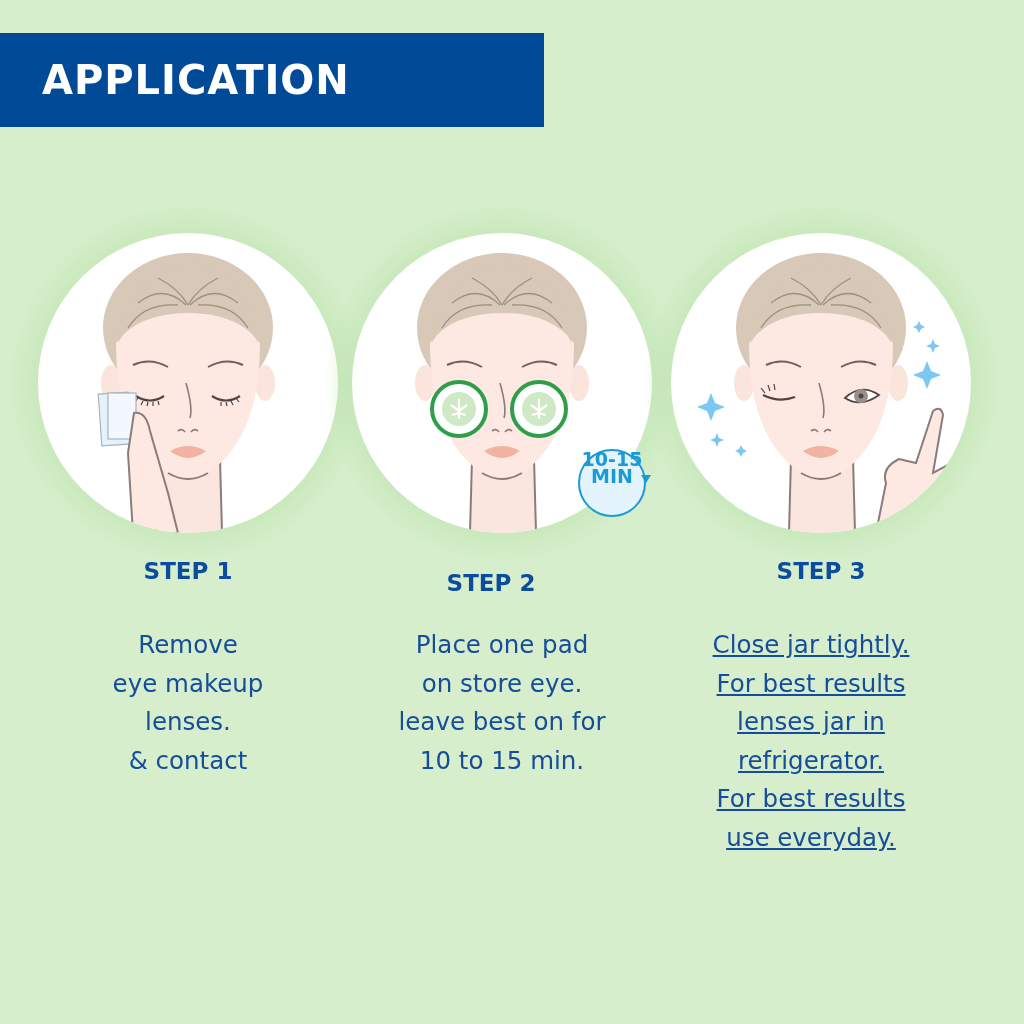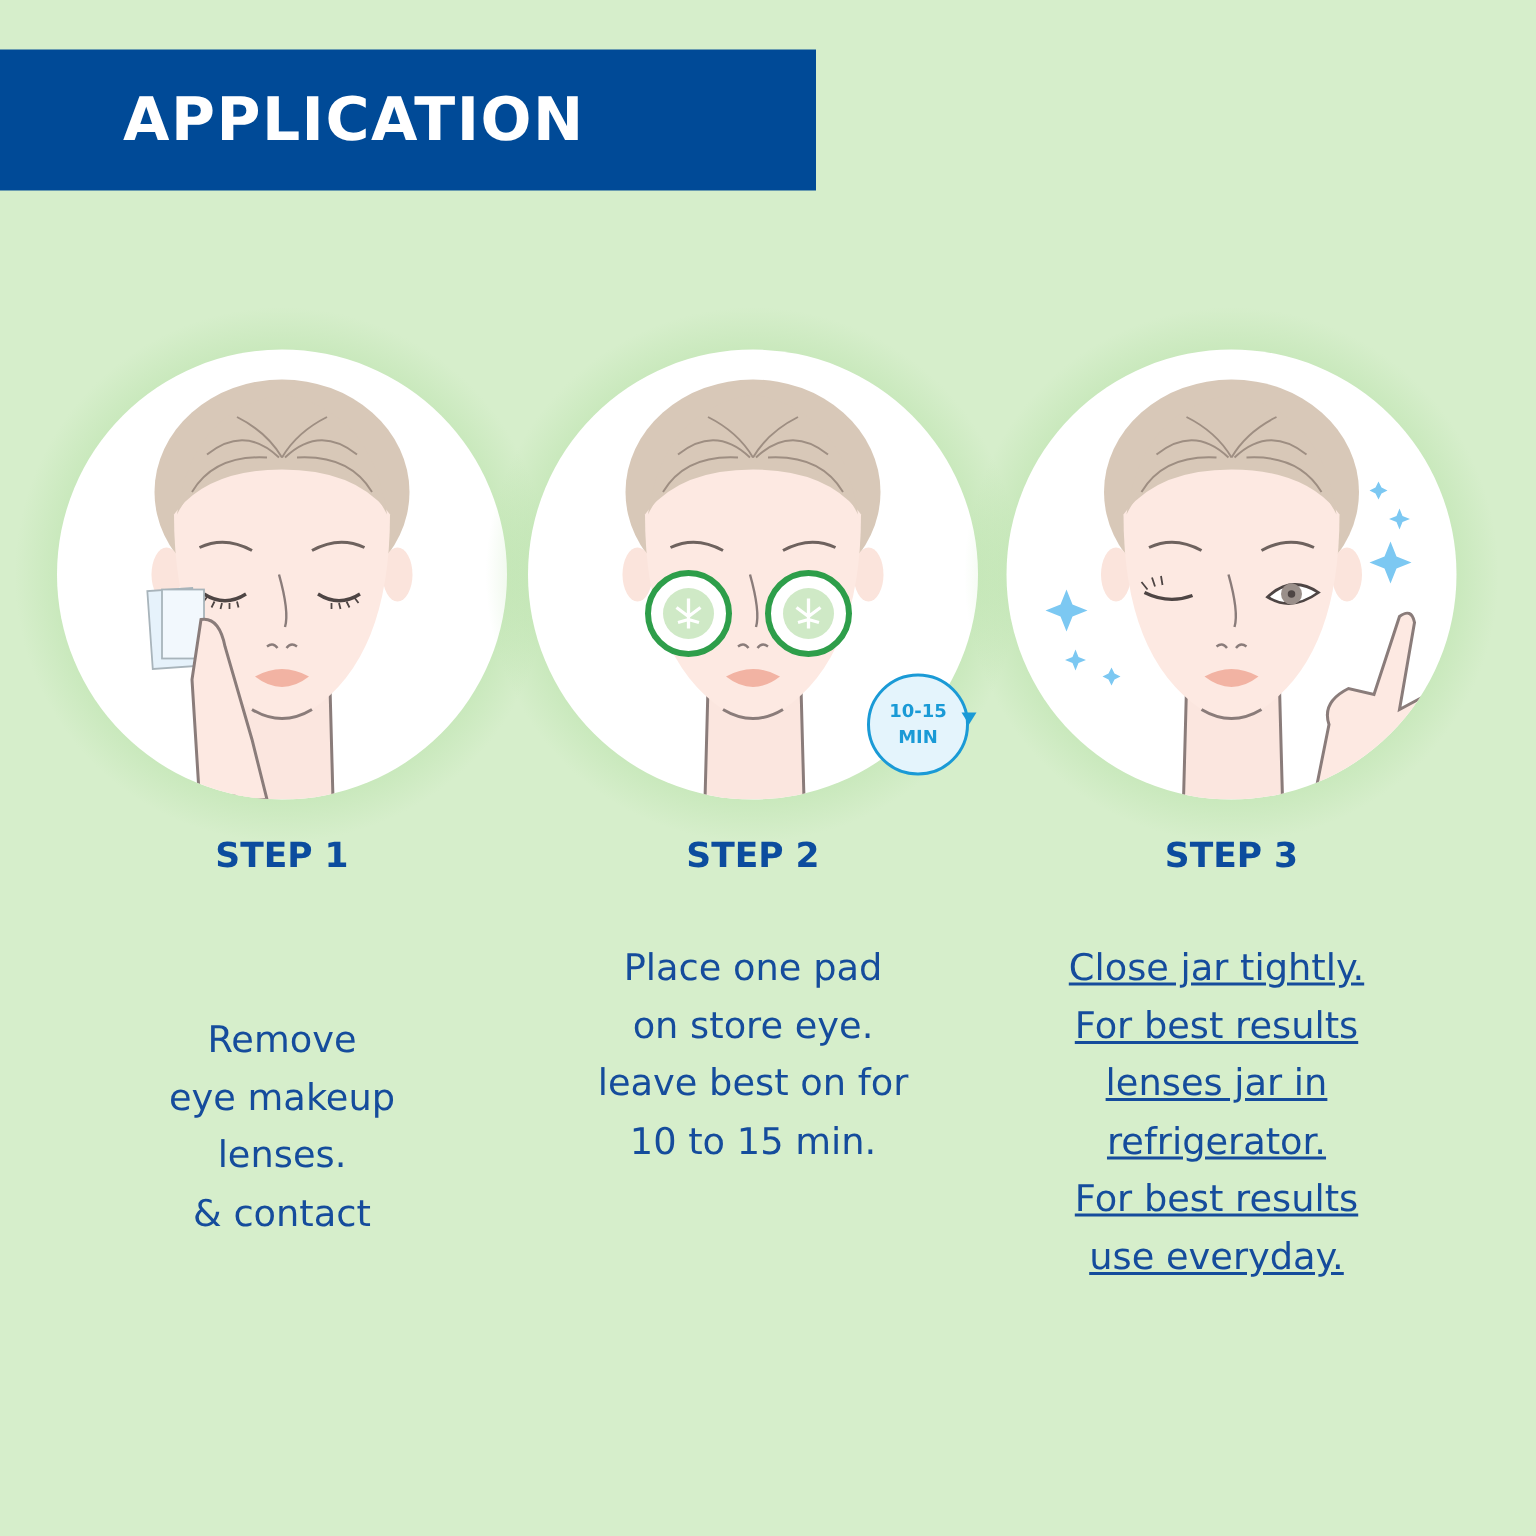--- a/index.html
+++ b/index.html
@@ -9,21 +9,21 @@
     position: relative;
     font-family: "DejaVu Sans", "Liberation Sans", sans-serif;
   }
   .banner {
     position: absolute; left: 0; top: 33px; width: 544px; height: 94px;
     background: #004a97;
     display: flex; align-items: center;
   }
   .banner-title {
     color: #ffffff; font-weight: bold; font-size: 40px;
-    letter-spacing: 1px; margin-left: 82px;
+    letter-spacing: 1px; margin-left: 42px;
     font-family: "DejaVu Sans", sans-serif;
   }
   .glow {
     position: absolute; width: 360px; height: 360px; border-radius: 50%;
     background: radial-gradient(circle, rgba(176,222,160,0.9) 40%, rgba(214,238,203,0) 70%);
   }
   .circle {
     position: absolute; width: 300px; height: 300px; border-radius: 50%;
     background: #ffffff; overflow: hidden;
   }
@@ -36,22 +36,22 @@
   .step-body {
     position: absolute; width: 320px; text-align: center;
     top: 626px; color: #154c9c; font-size: 24.5px; line-height: 38.5px;
     font-family: "DejaVu Sans", sans-serif;
   }
   .step-body div { white-space: nowrap; }
   .timer {
     position: absolute; left: 578px; top: 449px; width: 68px; height: 68px;
     border-radius: 50%; background: #e4f4fc; border: 2.5px solid #1a9ad6;
     box-sizing: border-box;
-    display: flex; flex-direction: column; align-items: center; justify-content: center;
-    color: #1a9ad6; font-weight: bold; font-size: 12px; line-height: 17px;
+    display: flex; flex-direction: column; align-items: center; justify-content: flex-start;
+    color: #1a9ad6; font-weight: bold; font-size: 19px; line-height: 17px;
   }
   .timer-arrow {
     position: absolute; right: -7px; top: 24px; width: 0; height: 0;
     border-left: 5px solid transparent; border-right: 5px solid transparent;
     border-top: 8px solid #1a9ad6;
   }
 </style>
 </head>
 <body>
 
@@ -97,21 +97,21 @@
     <path d="M174 163 Q188 172 202 163" stroke="#4e4544" stroke-width="2.2" fill="none"></path>
     <path d="M100 165 l-3 4 M105 168 l-2 4 M110 169 l-1 4 M115 169 l0 4 M120 168 l1 4 M198 165 l3 4 M193 168 l2 4 M188 169 l1 4 M183 169 l0 4" stroke="#4e4544" stroke-width="1.2"></path>
 
     <rect x="62" y="160" width="30" height="52" fill="#e6f2fb" stroke="#a8b4bb" stroke-width="1.2" transform="rotate(-4 77 186)"></rect>
     <rect x="70" y="160" width="28" height="46" fill="#f2f8fd" stroke="#a8b4bb" stroke-width="1.2"></rect>
 
     <path d="M96 180 Q108 178 112 198 L130 260 L140 300 L95 300 L90 220 Z" fill="#fde9e2" stroke="#8a7c7a" stroke-width="2"></path>
   </svg>
 </div>
 <div class="step-title" style="left:28px;">STEP 1</div>
-<div class="step-body" style="left:28px;margin-top:48px;">
+<div class="step-body" style="left:28px;">
   <div>Remove</div>
   <div>eye makeup</div>
   <div>lenses.</div>
   <div>&amp; contact</div>
 </div>
 
 <div class="glow" style="left:322px; top:203px;"></div>
 <div class="circle" style="left:352px; top:233px;">
   <svg width="300" height="300" viewBox="0 0 300 300">
     <use href="#face"></use>
@@ -126,21 +126,21 @@
       <circle cx="187" cy="176" r="17" fill="#cfe9c6"></circle>
       <path d="M187 166 l0 20 M179 172 l8 6 M195 172 l-8 6 M180 182 l7 -2 M194 182 l-7 -2" stroke="#ffffff" stroke-width="2.2"></path>
     </g>
   </svg>
 </div>
 <div class="timer">
   <span>10-15</span>
   <span>MIN</span>
   <span class="timer-arrow"></span>
 </div>
-<div class="step-title" style="left:342px;">STEP 2</div>
+<div class="step-title" style="left:331px;margin-top:12px;">STEP 2</div>
 <div class="step-body" style="left:342px;">
   <div>Place one pad</div>
   <div>on store eye.</div>
   <div>leave best on for</div>
   <div>10 to 15 min.</div>
 </div>
 
 <div class="glow" style="left:641px; top:203px;"></div>
 <div class="circle" style="left:671px; top:233px;">
   <svg width="300" height="300" viewBox="0 0 300 300">

